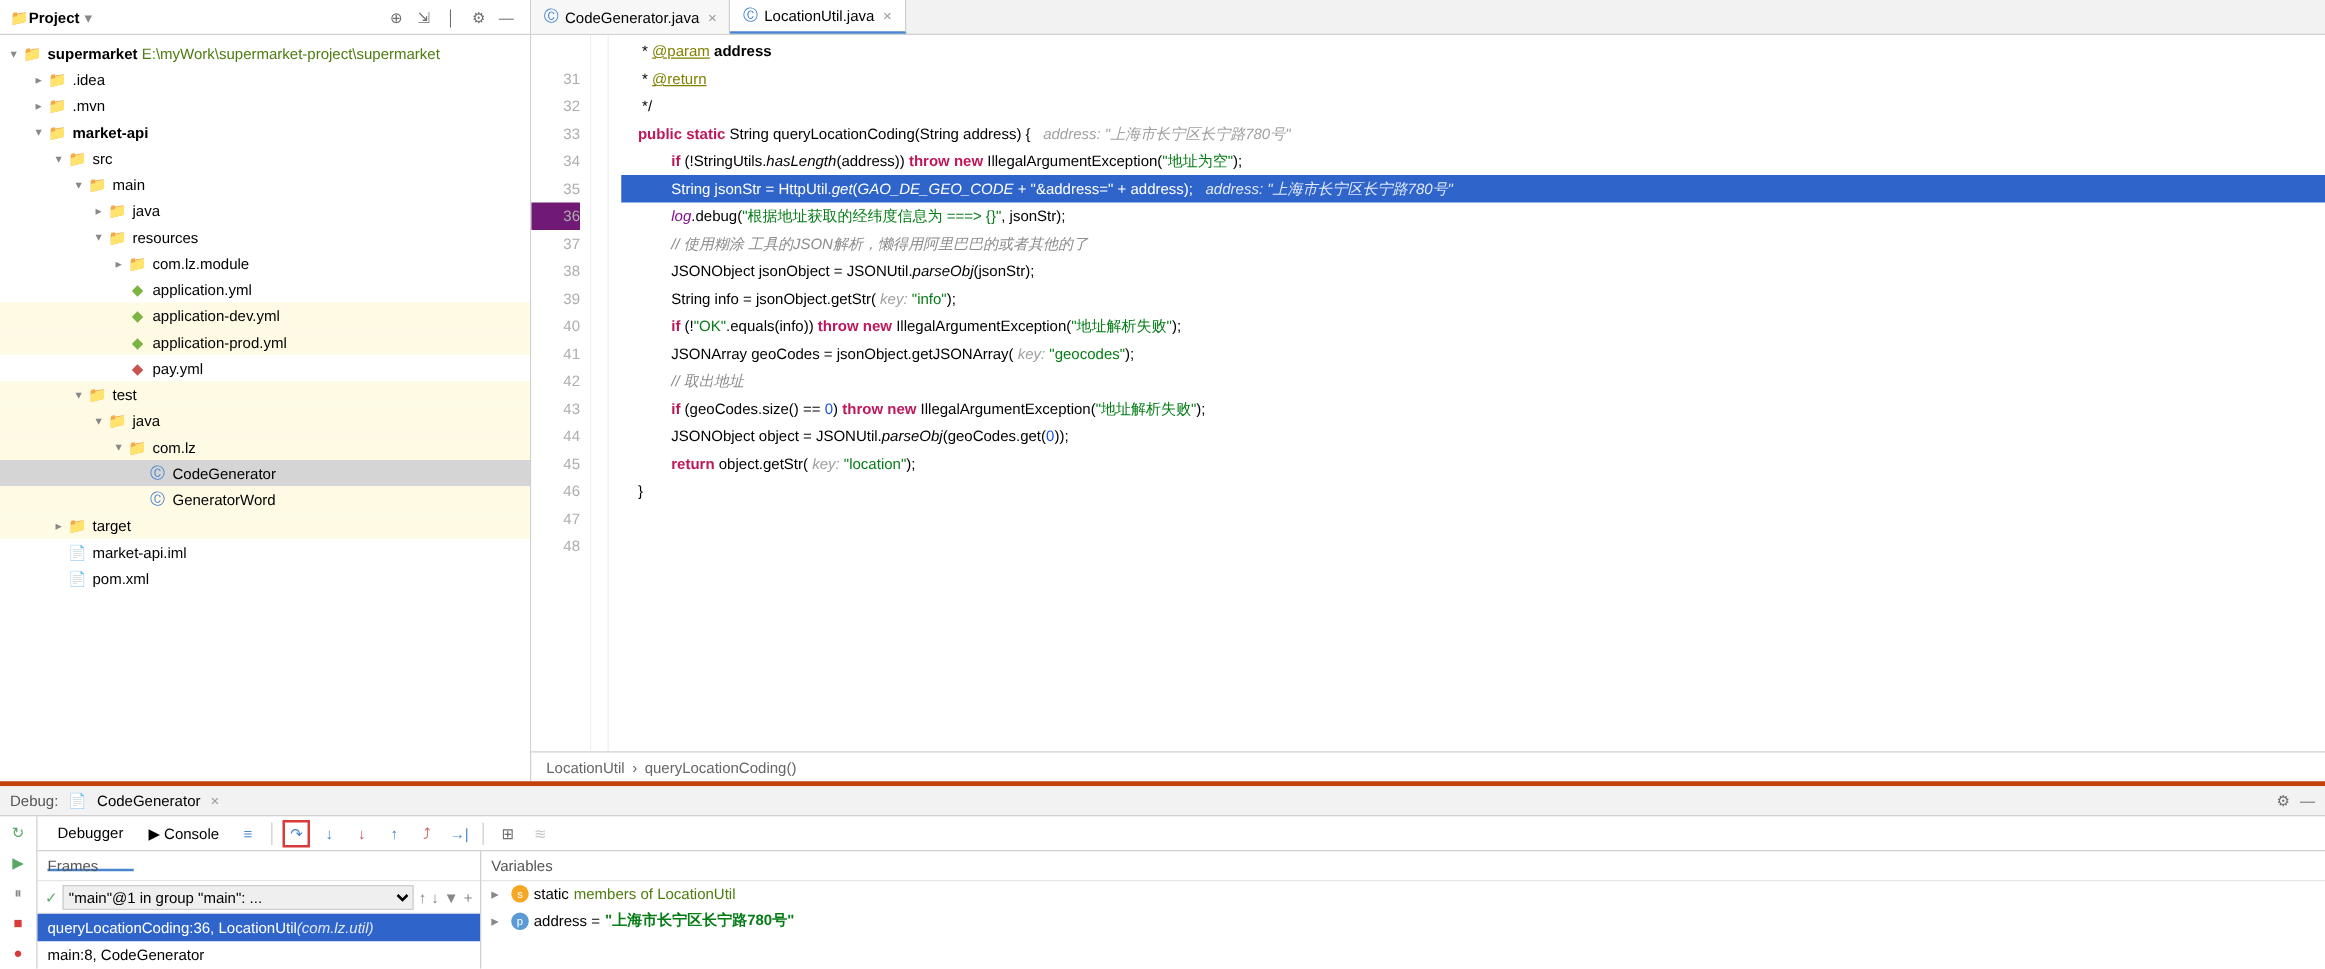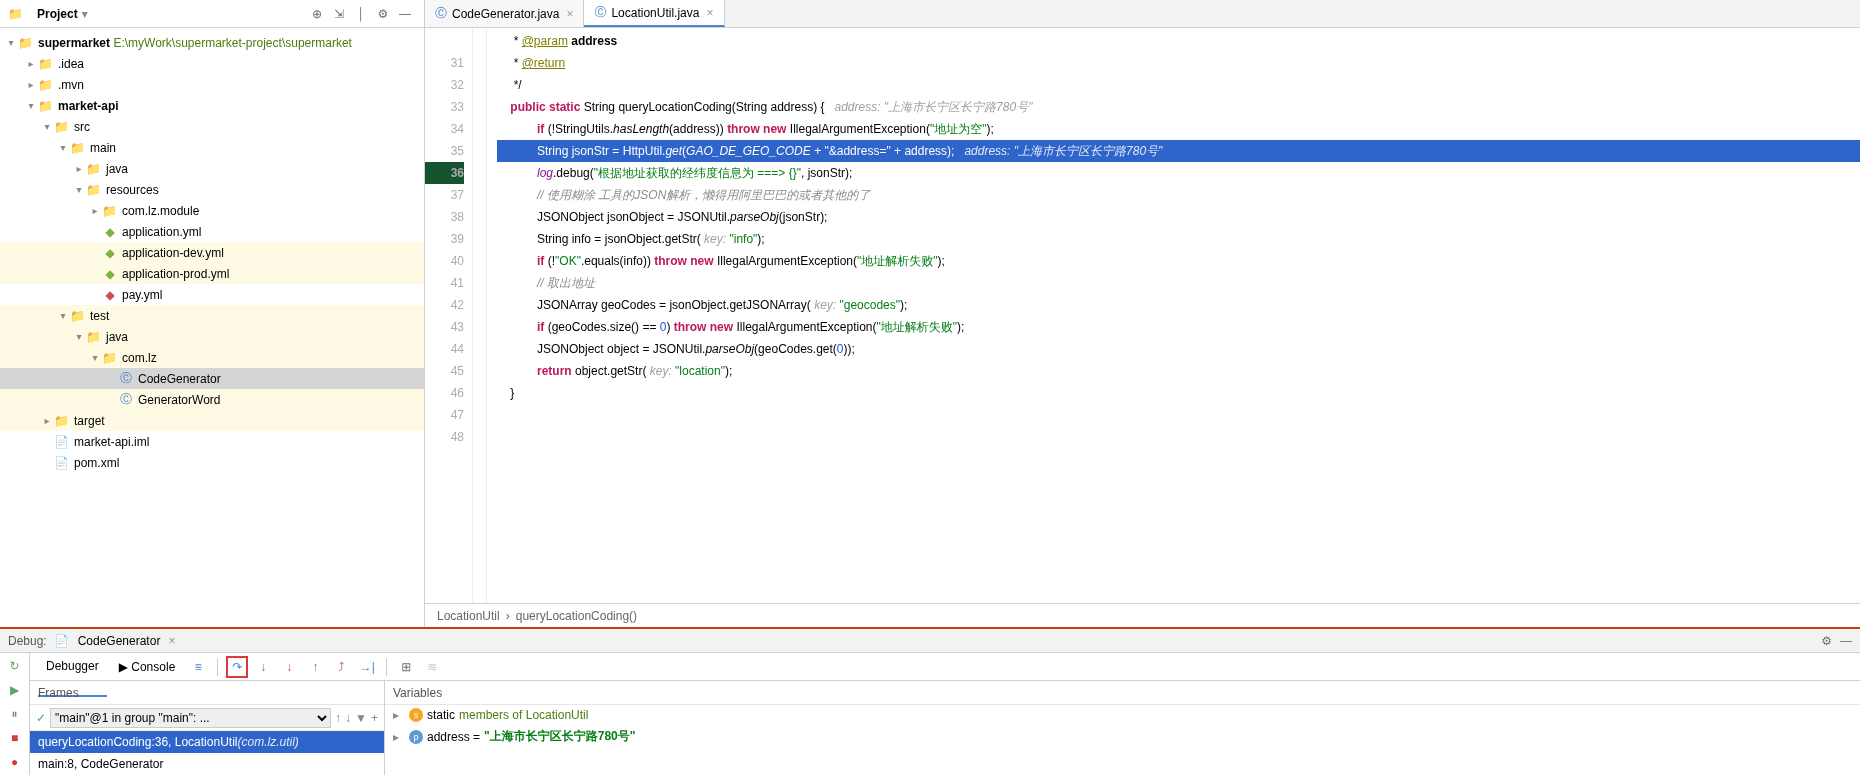--- a/index.html
+++ b/index.html
@@ -2,21 +2,21 @@
 <html><head>
 <meta charset="utf-8">
 <style>
 * { margin:0; padding:0; box-sizing:border-box; font-family:"Segoe UI",Arial,sans-serif; font-size:12px; }
 body { background:#fff; color:#000; overflow:hidden; }
 .root { display:flex; flex-direction:column; width:1860px; height:775px; }
 .main-area { display:flex; flex:1; min-height:0; }
 
 .project-panel { width:425px; border-right:1px solid #d0d0d0; display:flex; flex-direction:column; background:#fff; }
 .proj-header { display:flex; align-items:center; padding:4px 8px; border-bottom:1px solid #d0d0d0; height:28px; }
-.proj-header .title { font-weight:bold; margin-left:14px; }
+.proj-header .title { font-weight:bold; margin-left:0; }
 .proj-header .spacer { flex:1; }
 .proj-header .icon-btn { width:22px; height:22px; display:flex; align-items:center; justify-content:center; cursor:pointer; color:#6e6e6e; }
 .tree { flex:1; overflow:auto; padding:4px 0; }
 .tree-row { display:flex; align-items:center; height:21px; padding-right:8px; cursor:pointer; white-space:nowrap; }
 .tree-row.hl-yellow { background:#fffae3; }
 .tree-row.sel { background:#d5d5d5; }
 .tree-indent { display:inline-block; }
 .tree-arrow { width:14px; color:#888; font-size:10px; text-align:center; }
 .tree-icon { width:16px; height:16px; display:inline-flex; align-items:center; justify-content:center; margin-right:4px; }
 .folder-icon { color:#9a9a9a; }
@@ -29,38 +29,38 @@
 .bold { font-weight:bold; }
 
 .editor-panel { flex:1; display:flex; flex-direction:column; min-width:0; }
 .tabs { display:flex; height:28px; border-bottom:1px solid #d0d0d0; background:#f2f2f2; }
 .tab { display:flex; align-items:center; padding:0 10px; border-right:1px solid #d0d0d0; background:#f7f7f7; cursor:pointer; gap:5px; }
 .tab.active { background:#fff; border-bottom:2px solid #4a86cf; }
 .tab .close { color:#999; margin-left:2px; }
 .editor-body { flex:1; display:flex; overflow:hidden; font-family:"JetBrains Mono","Consolas",monospace; font-size:13px; }
 .gutter { width:48px; background:#fff; color:#adadad; text-align:right; padding:2px 8px 2px 0; border-right:1px solid #eee; }
 .gutter div { height:22px; line-height:22px; }
-.gutter .hl { background:#14532d;font-weight:bold; }
+.gutter .hl { background:#701a75; }
 .gut-extra { width:14px; background:#fff; border-right:1px solid #eee; }
 .code { flex:1; padding:2px 0 2px 10px; }
 .line { height:22px; line-height:22px; white-space:pre; }
 .line.sel { background:#2f65ca; color:#fff; }
 .line.sel .kw,.line.sel .str,.line.sel .cmt,.line.sel .num,.line.sel .const,.line.sel .hint,.line.sel .tag { color:#fff !important; }
 .line.sel .hint { font-style:italic; opacity:.85; }
 .kw { color:#be185d; font-weight:bold; }
 .str { color:#067d17; }
 .cmt { color:#8c8c8c; font-style:italic; }
 .num { color:#1750eb; }
 .const { color:#871094; font-style:italic; }
 .hint { color:#a0a0a0; font-style:italic; }
 .tag { color:#808000; text-decoration:underline; }
 .mth { font-style:italic; }
 .crumbs { height:24px; border-top:1px solid #d0d0d0; display:flex; align-items:center; padding:0 12px; color:#666; gap:6px; }
 
-.debug-panel { border-top:2px solid #c2410c; background:#fff; display:flex; flex-direction:column; }
+.debug-panel { border-top:4px solid #c2410c; background:#fff; display:flex; flex-direction:column; }
 .debug-header { height:24px; display:flex; align-items:center; background:#f2f2f2; border-bottom:1px solid #d0d0d0; padding:0 8px; gap:8px; }
 .debug-header .lbl { color:#555; }
 .debug-header .spacer { flex:1; }
 .debug-body { flex:1; display:flex; }
 .debug-left { width:30px; border-right:1px solid #d0d0d0; display:flex; flex-direction:column; align-items:center; padding-top:4px; gap:6px; }
 .debug-left .btn { width:18px; height:18px; display:flex; align-items:center; justify-content:center; cursor:pointer; }
 .debug-main { flex:1; display:flex; flex-direction:column; }
 .debug-toolbar { height:28px; border-bottom:1px solid #d0d0d0; display:flex; align-items:center; padding:0 8px; gap:4px; }
 .dt-tab { padding:22px 8px; cursor:pointer; }
 .dt-tab.active { border-bottom:2px solid #4a86cf; }
@@ -265,22 +265,22 @@
             <div class="line">    &nbsp;* <span class="tag">@return</span></div>
             <div class="line">    &nbsp;*/</div>
             <div class="line">    <span class="kw">public static</span> String queryLocationCoding(String address) {   <span class="hint">address: "上海市长宁区长宁路780号"</span></div>
             <div class="line">            <span class="kw">if</span> (!StringUtils.<span class="mth">hasLength</span>(address)) <span class="kw">throw new</span> IllegalArgumentException(<span class="str">"地址为空"</span>);</div>
             <div class="line sel">            String jsonStr = HttpUtil.<span class="mth">get</span>(<span class="const">GAO_DE_GEO_CODE</span> + <span class="str">"&amp;address="</span> + address);   <span class="hint">address: "上海市长宁区长宁路780号"</span></div>
             <div class="line">            <span class="const">log</span>.debug(<span class="str">"根据地址获取的经纬度信息为 ===&gt; {}"</span>, jsonStr);</div>
             <div class="line">            <span class="cmt">// 使用糊涂 工具的JSON解析，懒得用阿里巴巴的或者其他的了</span></div>
             <div class="line">            JSONObject jsonObject = JSONUtil.<span class="mth">parseObj</span>(jsonStr);</div>
             <div class="line">            String info = jsonObject.getStr( <span class="hint">key:</span> <span class="str">"info"</span>);</div>
             <div class="line">            <span class="kw">if</span> (!<span class="str">"OK"</span>.equals(info)) <span class="kw">throw new</span> IllegalArgumentException(<span class="str">"地址解析失败"</span>);</div>
+            <div class="line">            JSONArray geoCodes = jsonObject.getJSONArray( <span class="hint">key:</span> <span class="str">"geocodes"</span>);</div>
             <div class="line">            <span class="cmt">// 取出地址</span></div>
-            <div class="line">            JSONArray geoCodes = jsonObject.getJSONArray( <span class="hint">key:</span> <span class="str">"geocodes"</span>);</div>
             <div class="line">            <span class="kw">if</span> (geoCodes.size() == <span class="num">0</span>) <span class="kw">throw new</span> IllegalArgumentException(<span class="str">"地址解析失败"</span>);</div>
             <div class="line">            JSONObject object = JSONUtil.<span class="mth">parseObj</span>(geoCodes.get(<span class="num">0</span>));</div>
             <div class="line">            <span class="kw">return</span> object.getStr( <span class="hint">key:</span> <span class="str">"location"</span>);</div>
             <div class="line">    }</div>
             <div class="line">        </div>
           </div>
       </div>
       <div class="crumbs">
         <span>LocationUtil</span>
         <span>›</span>

